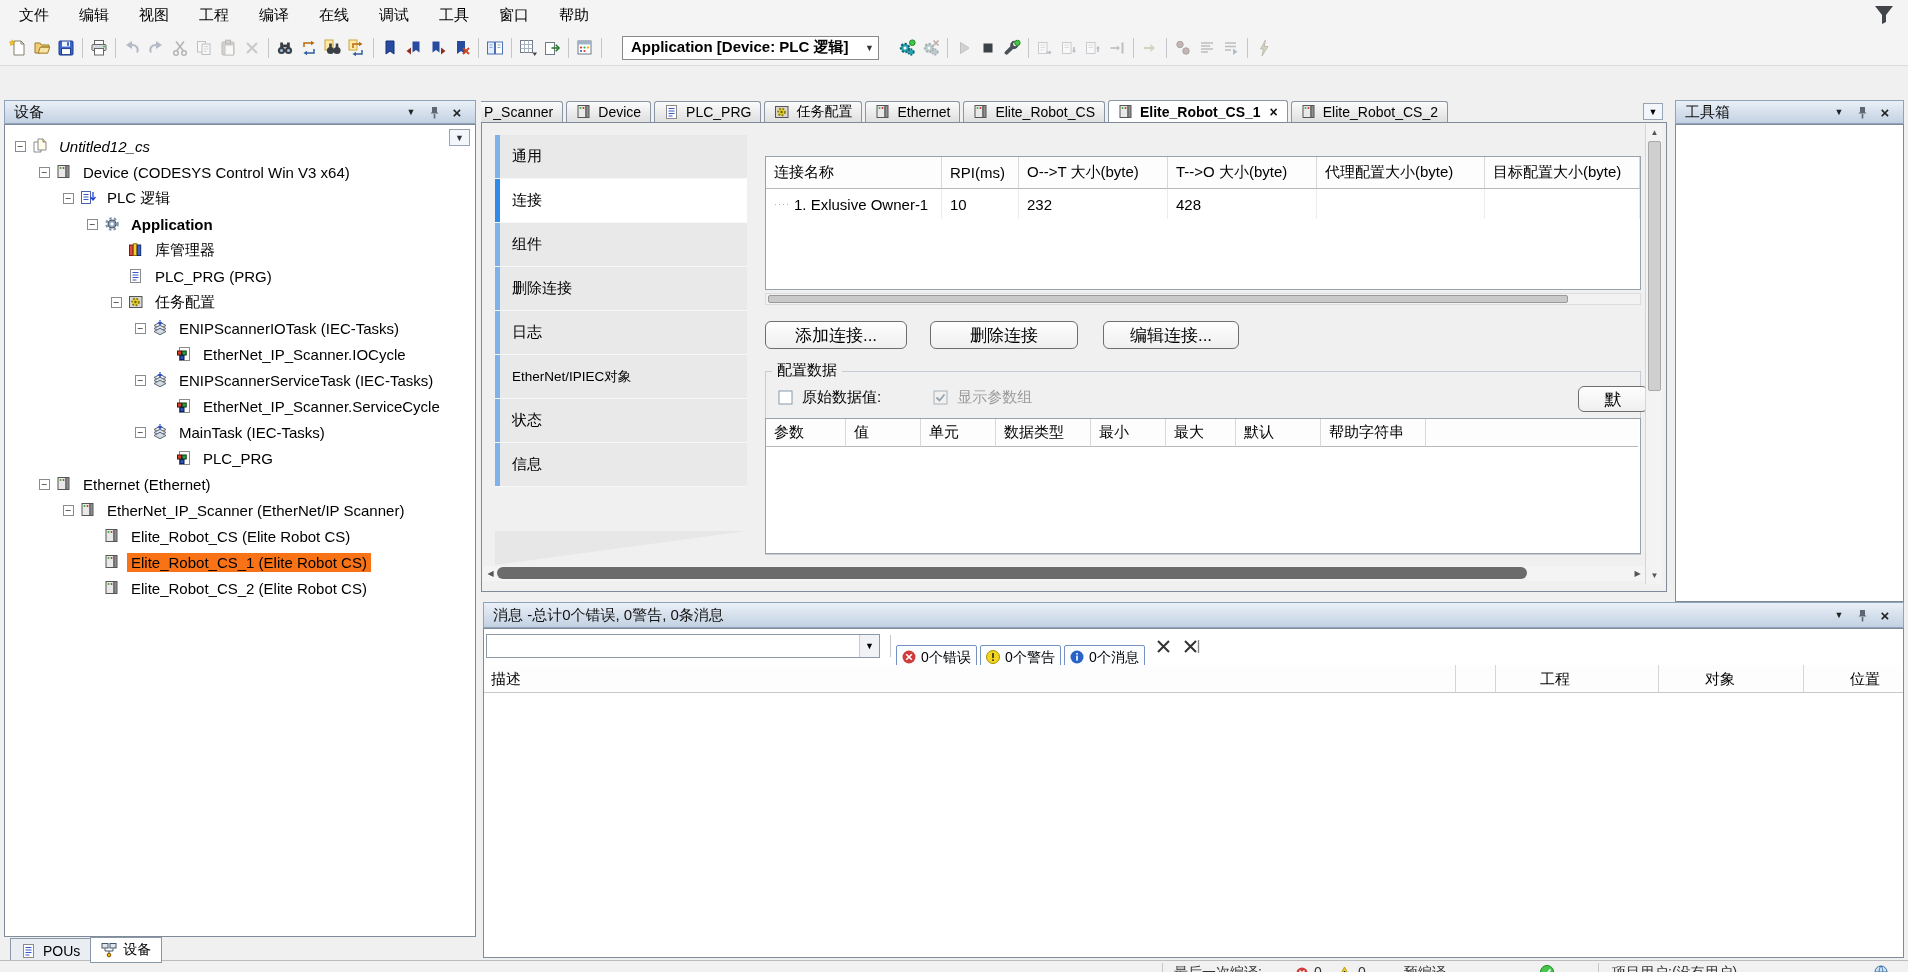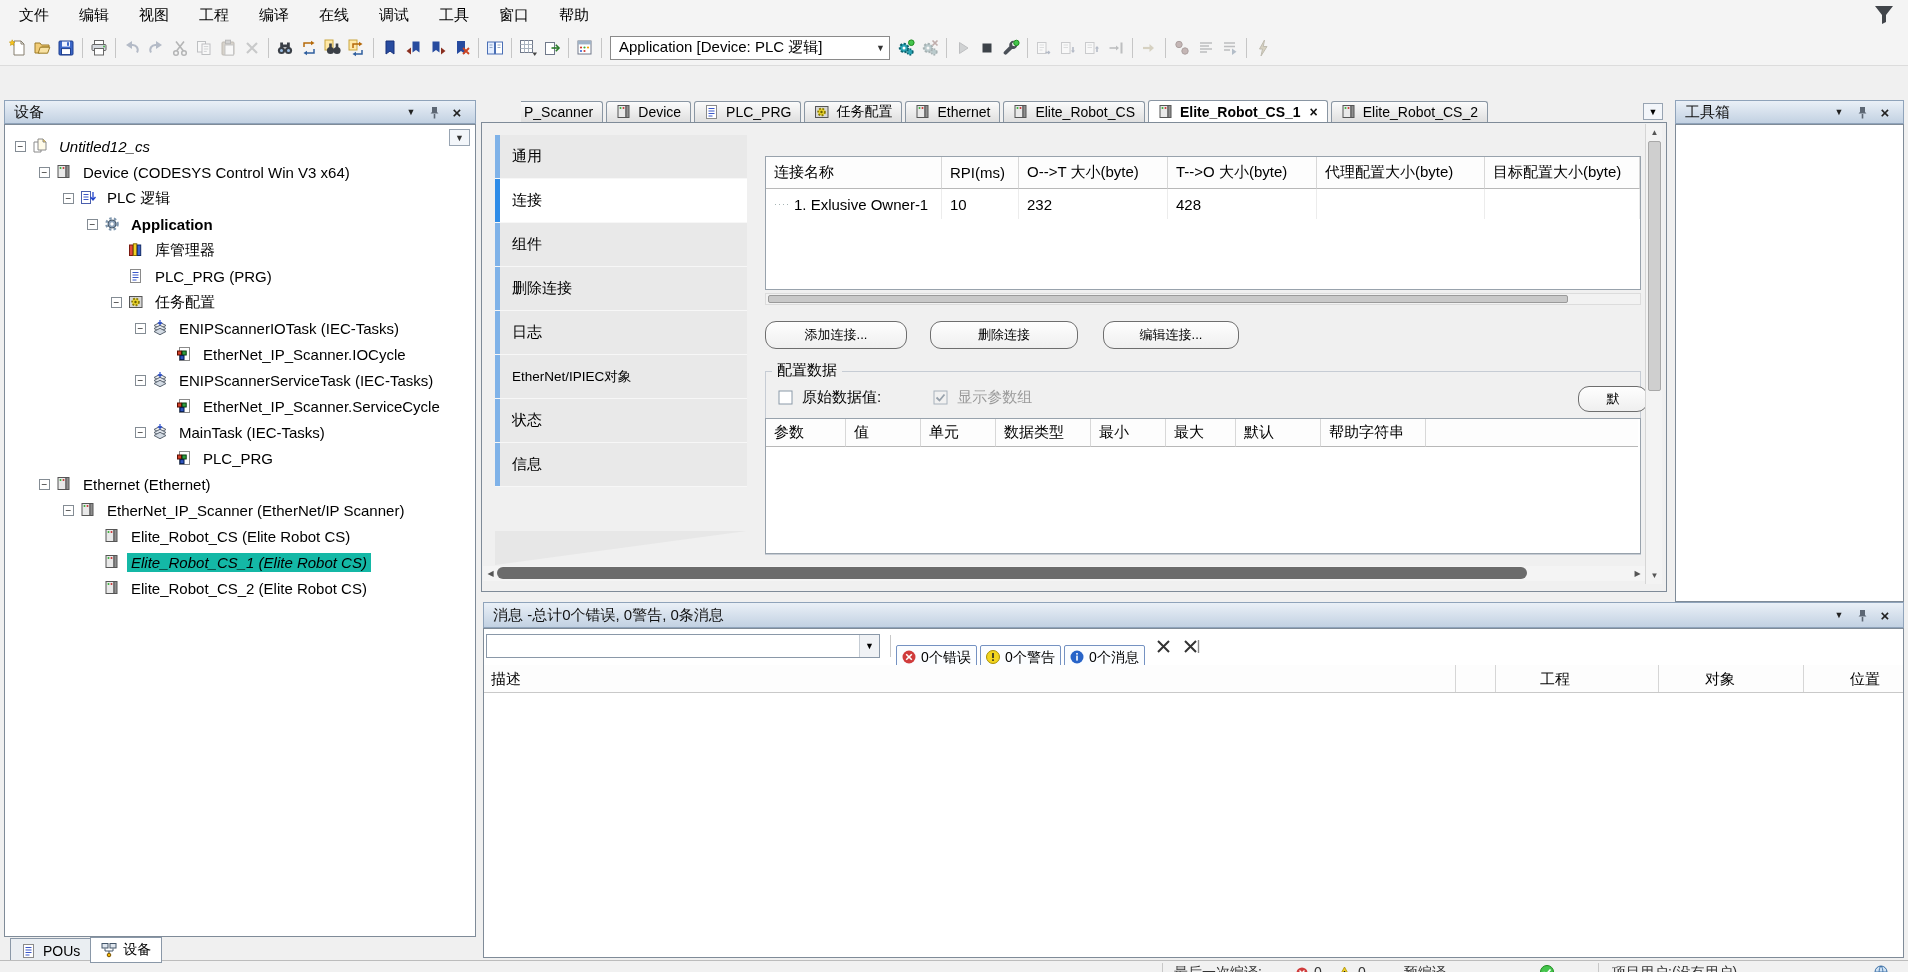--- a/index.html
+++ b/index.html
@@ -6,48 +6,48 @@
   *{box-sizing:border-box;}
   #app{position:relative;width:1908px;height:972px;overflow:hidden;background:#f0f0f0;}
   
   #menubar{position:absolute;left:0;top:0;width:1908px;height:30px;background:#f4f4f4;display:flex;align-items:center;padding-left:4px;font-size:15px;}
   .mitem{padding:0 15px;line-height:30px;cursor:default;}
   #funnel{position:absolute;right:12px;top:3px;}
   #toolbar{position:absolute;left:0;top:30px;width:1908px;height:36px;display:flex;align-items:center;padding-left:6px;border-bottom:1px solid #dcdcdc;background:#f4f4f4;}
   .tbi{width:24px;height:24px;display:flex;align-items:center;justify-content:center;border-radius:2px;}
   .tbi.dis{opacity:.42;filter:grayscale(.7);}
   .tsep{width:1px;height:20px;background:#c6c6c6;margin:0 4px;}
-  #appcombo{display:flex;align-items:center;height:24px;width:280px;background:#fff;border:1px solid #8a8a8a;margin:0 4px;padding:0 4px 0 8px;font-size:15px;}
+  #appcombo{display:flex;align-items:center;height:24px;width:257px;background:#fff;border:1px solid #8a8a8a;margin:0 16px;padding:0 4px 0 8px;font-size:15px;font-weight:bold;}
   #appcombo .cv{flex:1;white-space:nowrap;overflow:hidden;}
   .caret{font-size:9px;color:#333;}
   
   .phead{position:absolute;left:0;top:0;right:0;height:24px;background:linear-gradient(#eaf0f7,#c2d1e2);border:1px solid #8fa3ba;display:flex;align-items:center;padding:0 9px;font-size:15px;color:#111;}
   .hsp{flex:1;}
   .hbtn{width:18px;height:16px;display:flex;align-items:center;justify-content:center;margin-left:5px;color:#222;cursor:default;}
   .hx{font-size:15px;font-weight:bold;line-height:1;}
   .chev{font-size:9px;}
   .wbody{position:absolute;left:0;right:0;background:#fff;border:1px solid #7f8b98;}
   
   #devpanel{position:absolute;left:4px;top:100px;width:472px;height:863px;}
   #tree{position:absolute;left:0;top:24px;bottom:26px;right:0;background:#fff;border:1px solid #7f8b98;overflow:hidden;padding-top:8px;}
   #treedd{position:absolute;top:4px;right:5px;width:21px;height:17px;border:1px solid #98a4b2;background:#f3f6fa;font-size:9px;display:flex;align-items:center;justify-content:center;color:#333;}
   .trow{height:26px;display:flex;align-items:center;white-space:nowrap;font-size:15px;}
   .exp{width:11px;height:11px;border:1px solid #848c94;background:#fff;font-size:10px;line-height:9px;text-align:center;margin-right:6px;flex:none;color:#222;}
   .expsp{width:17px;flex:none;}
   .ticon{width:18px;height:16px;margin-right:5px;flex:none;display:flex;align-items:center;}
   .tlabel{padding:1px 4px;}
   .tlabel.b{font-weight:bold;}
   .tlabel.i{font-style:italic;}
-  .trow.sel .tlabel{background:#14b8a6;font-style:italic;}
+  .trow.sel .tlabel{background:#f97316;}
   #btabs{position:absolute;left:0;bottom:0;height:26px;display:flex;align-items:flex-end;padding-left:6px;}
   .btab{height:25px;display:flex;align-items:center;padding:4px 10px;border:1px solid #8a98a8;border-top-width:1px;background:#eaeef2;font-size:14px;margin-right:-1px;}
   .btab.act{background:#fff;height:26px;z-index:2;}
   .btab .ticon{margin-right:4px;}
   
-  #doctabs{position:absolute;left:481px;top:100px;width:1160px;height:22px;display:flex;align-items:center;overflow:hidden;margin-left:40px;}
+  #doctabs{position:absolute;left:481px;top:100px;width:1160px;height:22px;display:flex;align-items:center;overflow:hidden;}
   .dtab{height:21px;display:flex;align-items:center;padding:0 9px;border:1px solid #8a96a3;border-bottom:none;border-radius:3px 3px 0 0;background:linear-gradient(#fbfbfb,#dfdfdf);font-size:14px;margin-right:3px;white-space:nowrap;flex:none;}
   .dtab.act{height:22px;background:#fff;font-weight:bold;}
   .dtab.clip{border-left:none;border-radius:0 3px 0 0;padding-left:3px;}
   .dticon{width:17px;height:15px;margin-right:5px;display:flex;align-items:center;}
   .dtclose{margin-left:9px;font-weight:bold;font-size:14px;color:#111;}
   #tabover{position:absolute;left:1643px;top:103px;width:20px;height:17px;border:1px solid #98a4b2;background:#f3f6fa;font-size:9px;display:flex;align-items:center;justify-content:center;}
   
   #editor{position:absolute;left:481px;top:122px;width:1186px;height:470px;background:#f0f0f0;border:1px solid #7f8b98;}
   #nav{position:absolute;left:13px;top:12px;width:252px;}
   .navitem{position:relative;height:44px;background:#e9e9e9;display:flex;align-items:center;padding-left:17px;font-size:15px;border-bottom:1px solid #f7f7f7;}
@@ -57,21 +57,21 @@
   .navitem.small{font-size:13.5px;}
   #navdiag{position:absolute;left:13px;top:408px;width:252px;height:34px;background:#e7e7e7;clip-path:polygon(0 0,100% 0,0 100%);}
   .tbox{position:absolute;background:#fff;border:1px solid #98a2ac;}
   .thead{display:flex;height:32px;}
   .th{border-right:1px solid #d8d8d8;border-bottom:1px solid #b8b8b8;display:flex;align-items:center;padding-left:8px;font-size:15px;white-space:nowrap;overflow:hidden;flex:none;background:#fdfdfd;}
   .tr{display:flex;height:30px;}
   .td{border-right:1px solid #ececec;display:flex;align-items:center;padding-left:8px;font-size:15px;white-space:nowrap;overflow:hidden;flex:none;}
   .dotmark{color:#9aa;font-size:9px;letter-spacing:1px;margin-right:4px;}
   #connhs{position:absolute;left:283px;top:170px;width:876px;height:12px;background:#f2f2f2;border:1px solid #dcdcdc;}
   #connhs .thumb{position:absolute;left:2px;top:1px;width:800px;height:8px;background:#c9c9c9;border:1px solid #9a9a9a;border-radius:2px;}
-  .btn{display:flex;align-items:center;justify-content:center;background:linear-gradient(#fefefe,#efefef);border:1px solid #6e6e6e;border-radius:11px;font-size:13px;}
+  .btn{display:flex;align-items:center;justify-content:center;background:linear-gradient(#fefefe,#efefef);border:1px solid #6e6e6e;border-radius:6px;font-size:17px;}
   #btnrow .btn{position:absolute;height:28px;top:0;}
   #btnrow{position:absolute;left:283px;top:198px;width:876px;height:28px;}
   #groupbox{position:absolute;left:283px;top:248px;width:876px;height:184px;border:1px solid #c6ccd4;}
   #gtitle{position:absolute;top:-11px;left:6px;background:#f0f0f0;padding:0 5px;font-size:15px;}
   #cbrow{position:absolute;left:0;top:14px;height:22px;width:100%;display:flex;align-items:center;}
   .cb{width:15px;height:15px;flex:none;}
   .cblabel{font-size:15px;margin:0 0 0 9px;}
   .cblabel.dis{color:#9a9a9a;}
   #defbtn{position:absolute;left:1096px;top:263px;width:70px;height:26px;overflow:hidden;}
   #vsb{position:absolute;left:1163px;top:1px;width:17px;height:460px;background:#f3f3f3;border-left:1px solid #d5d5d5;}

